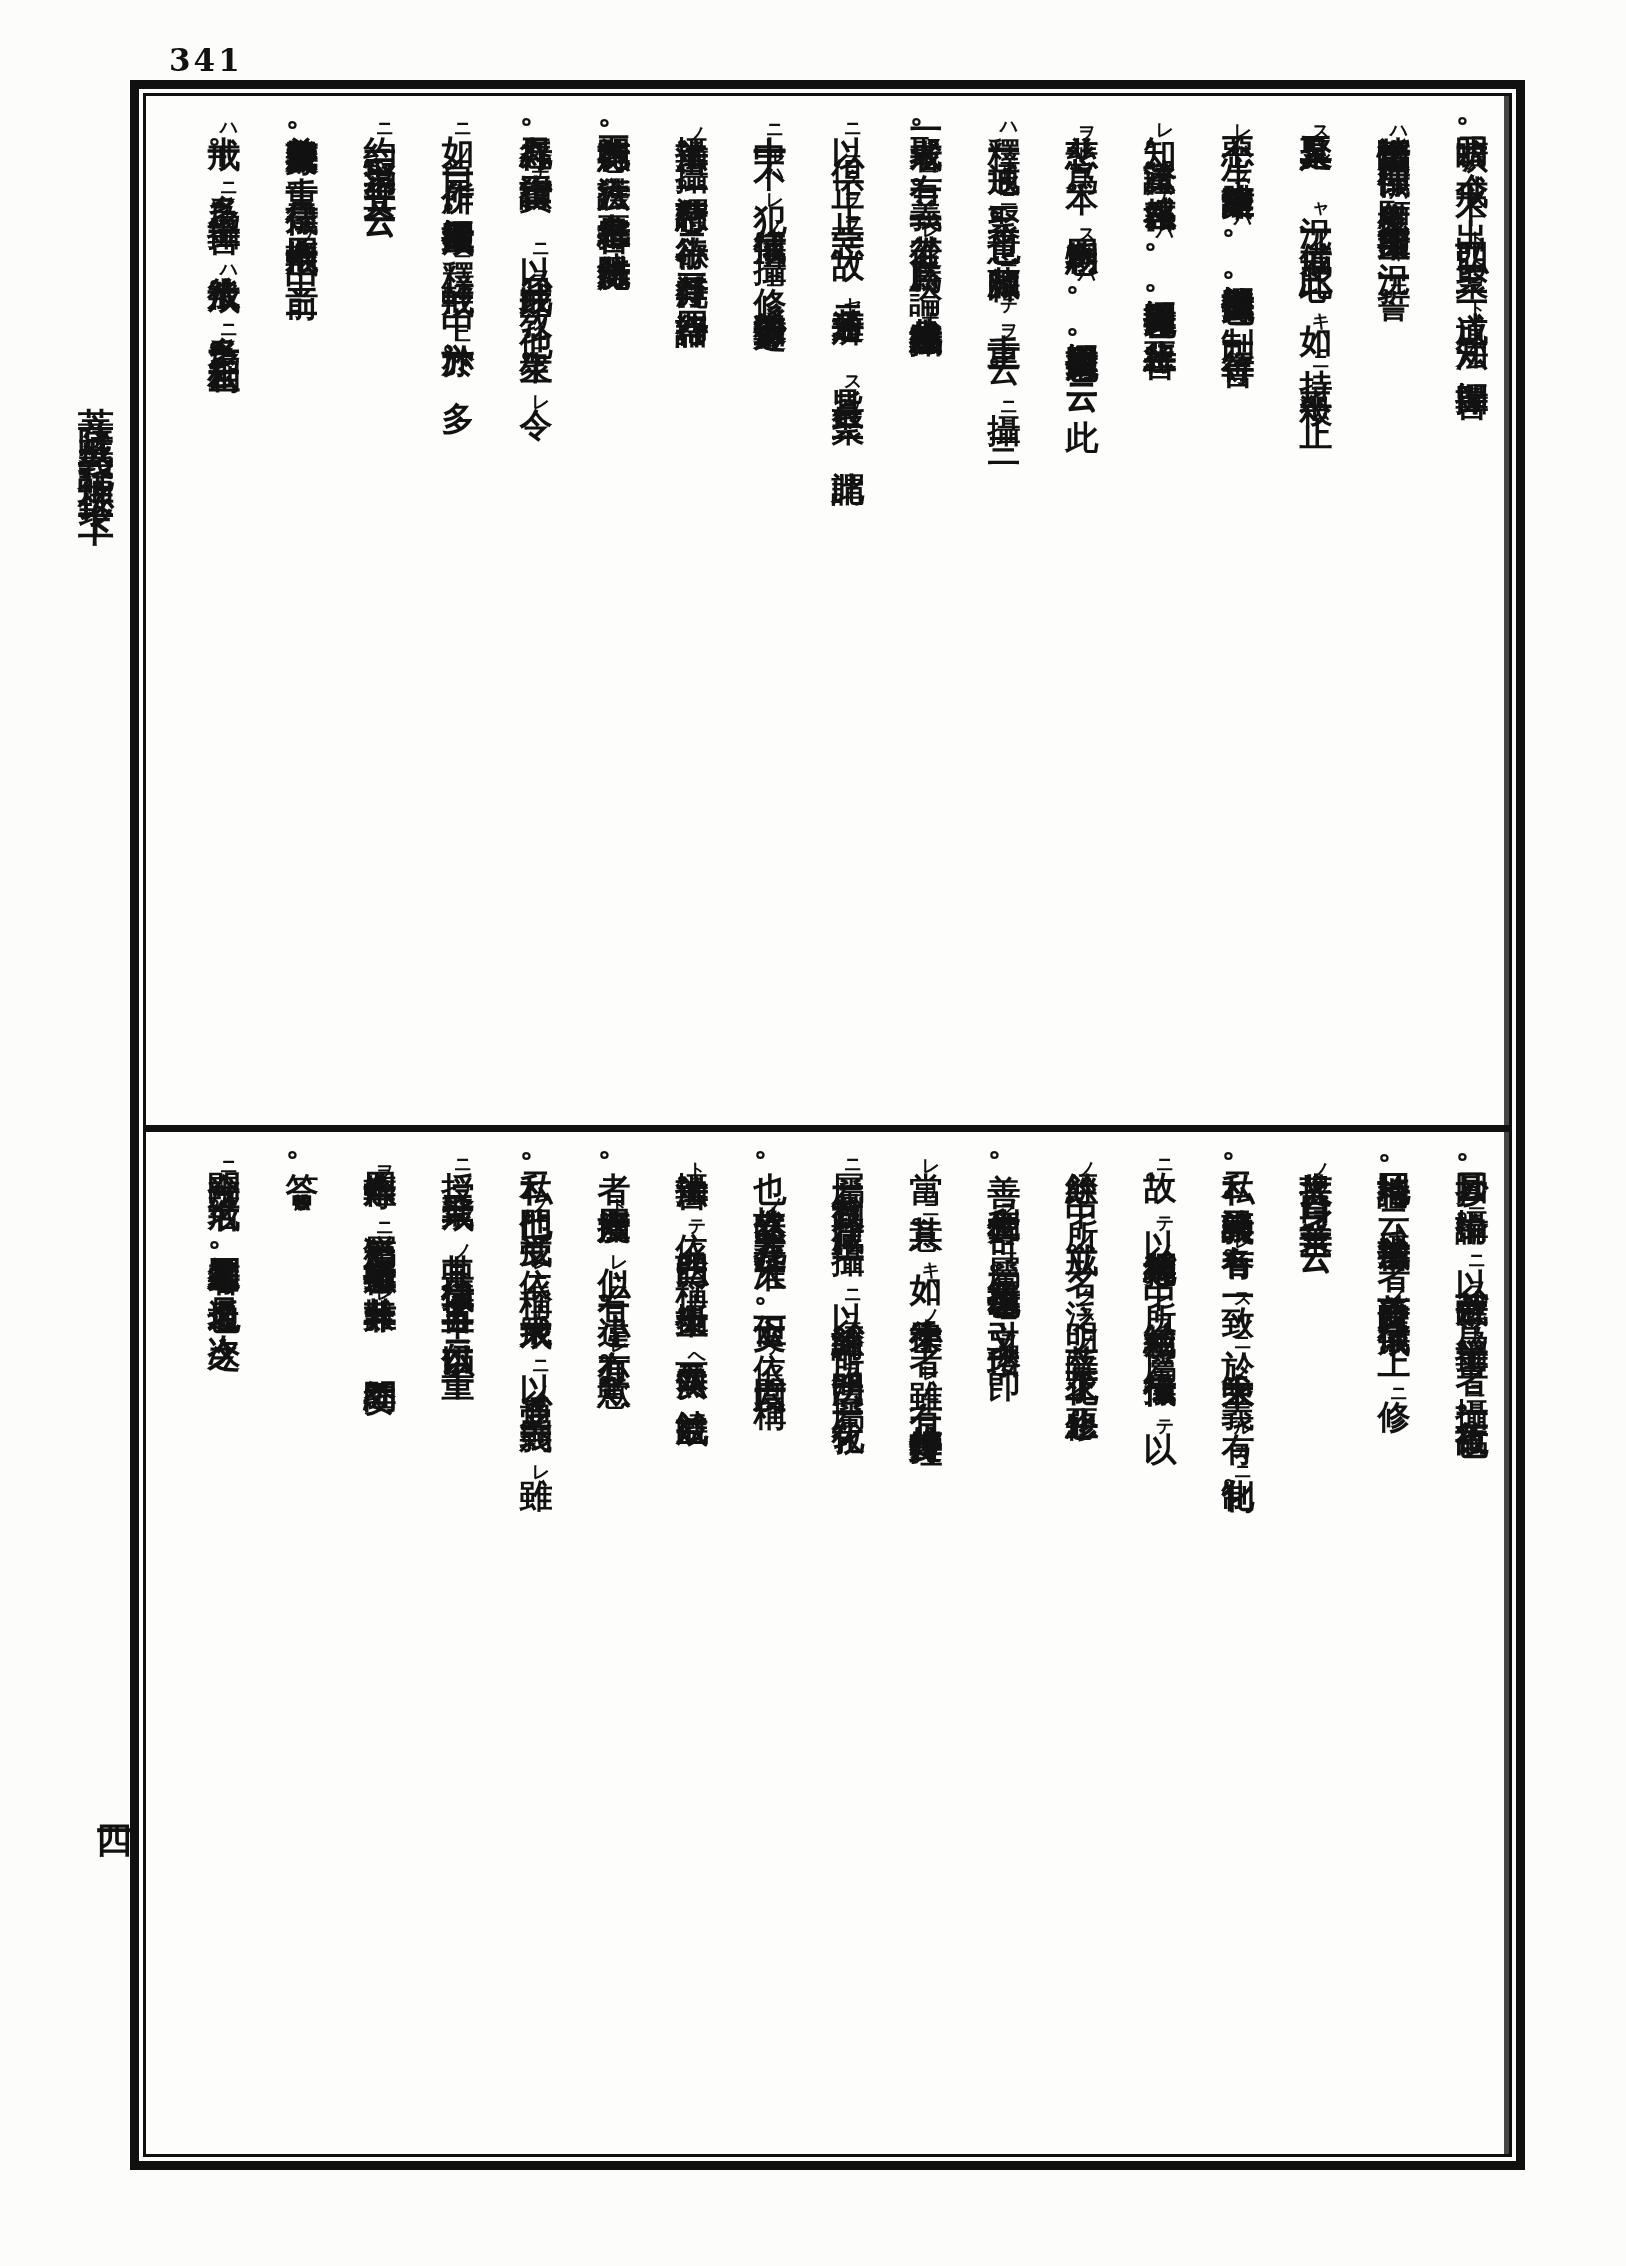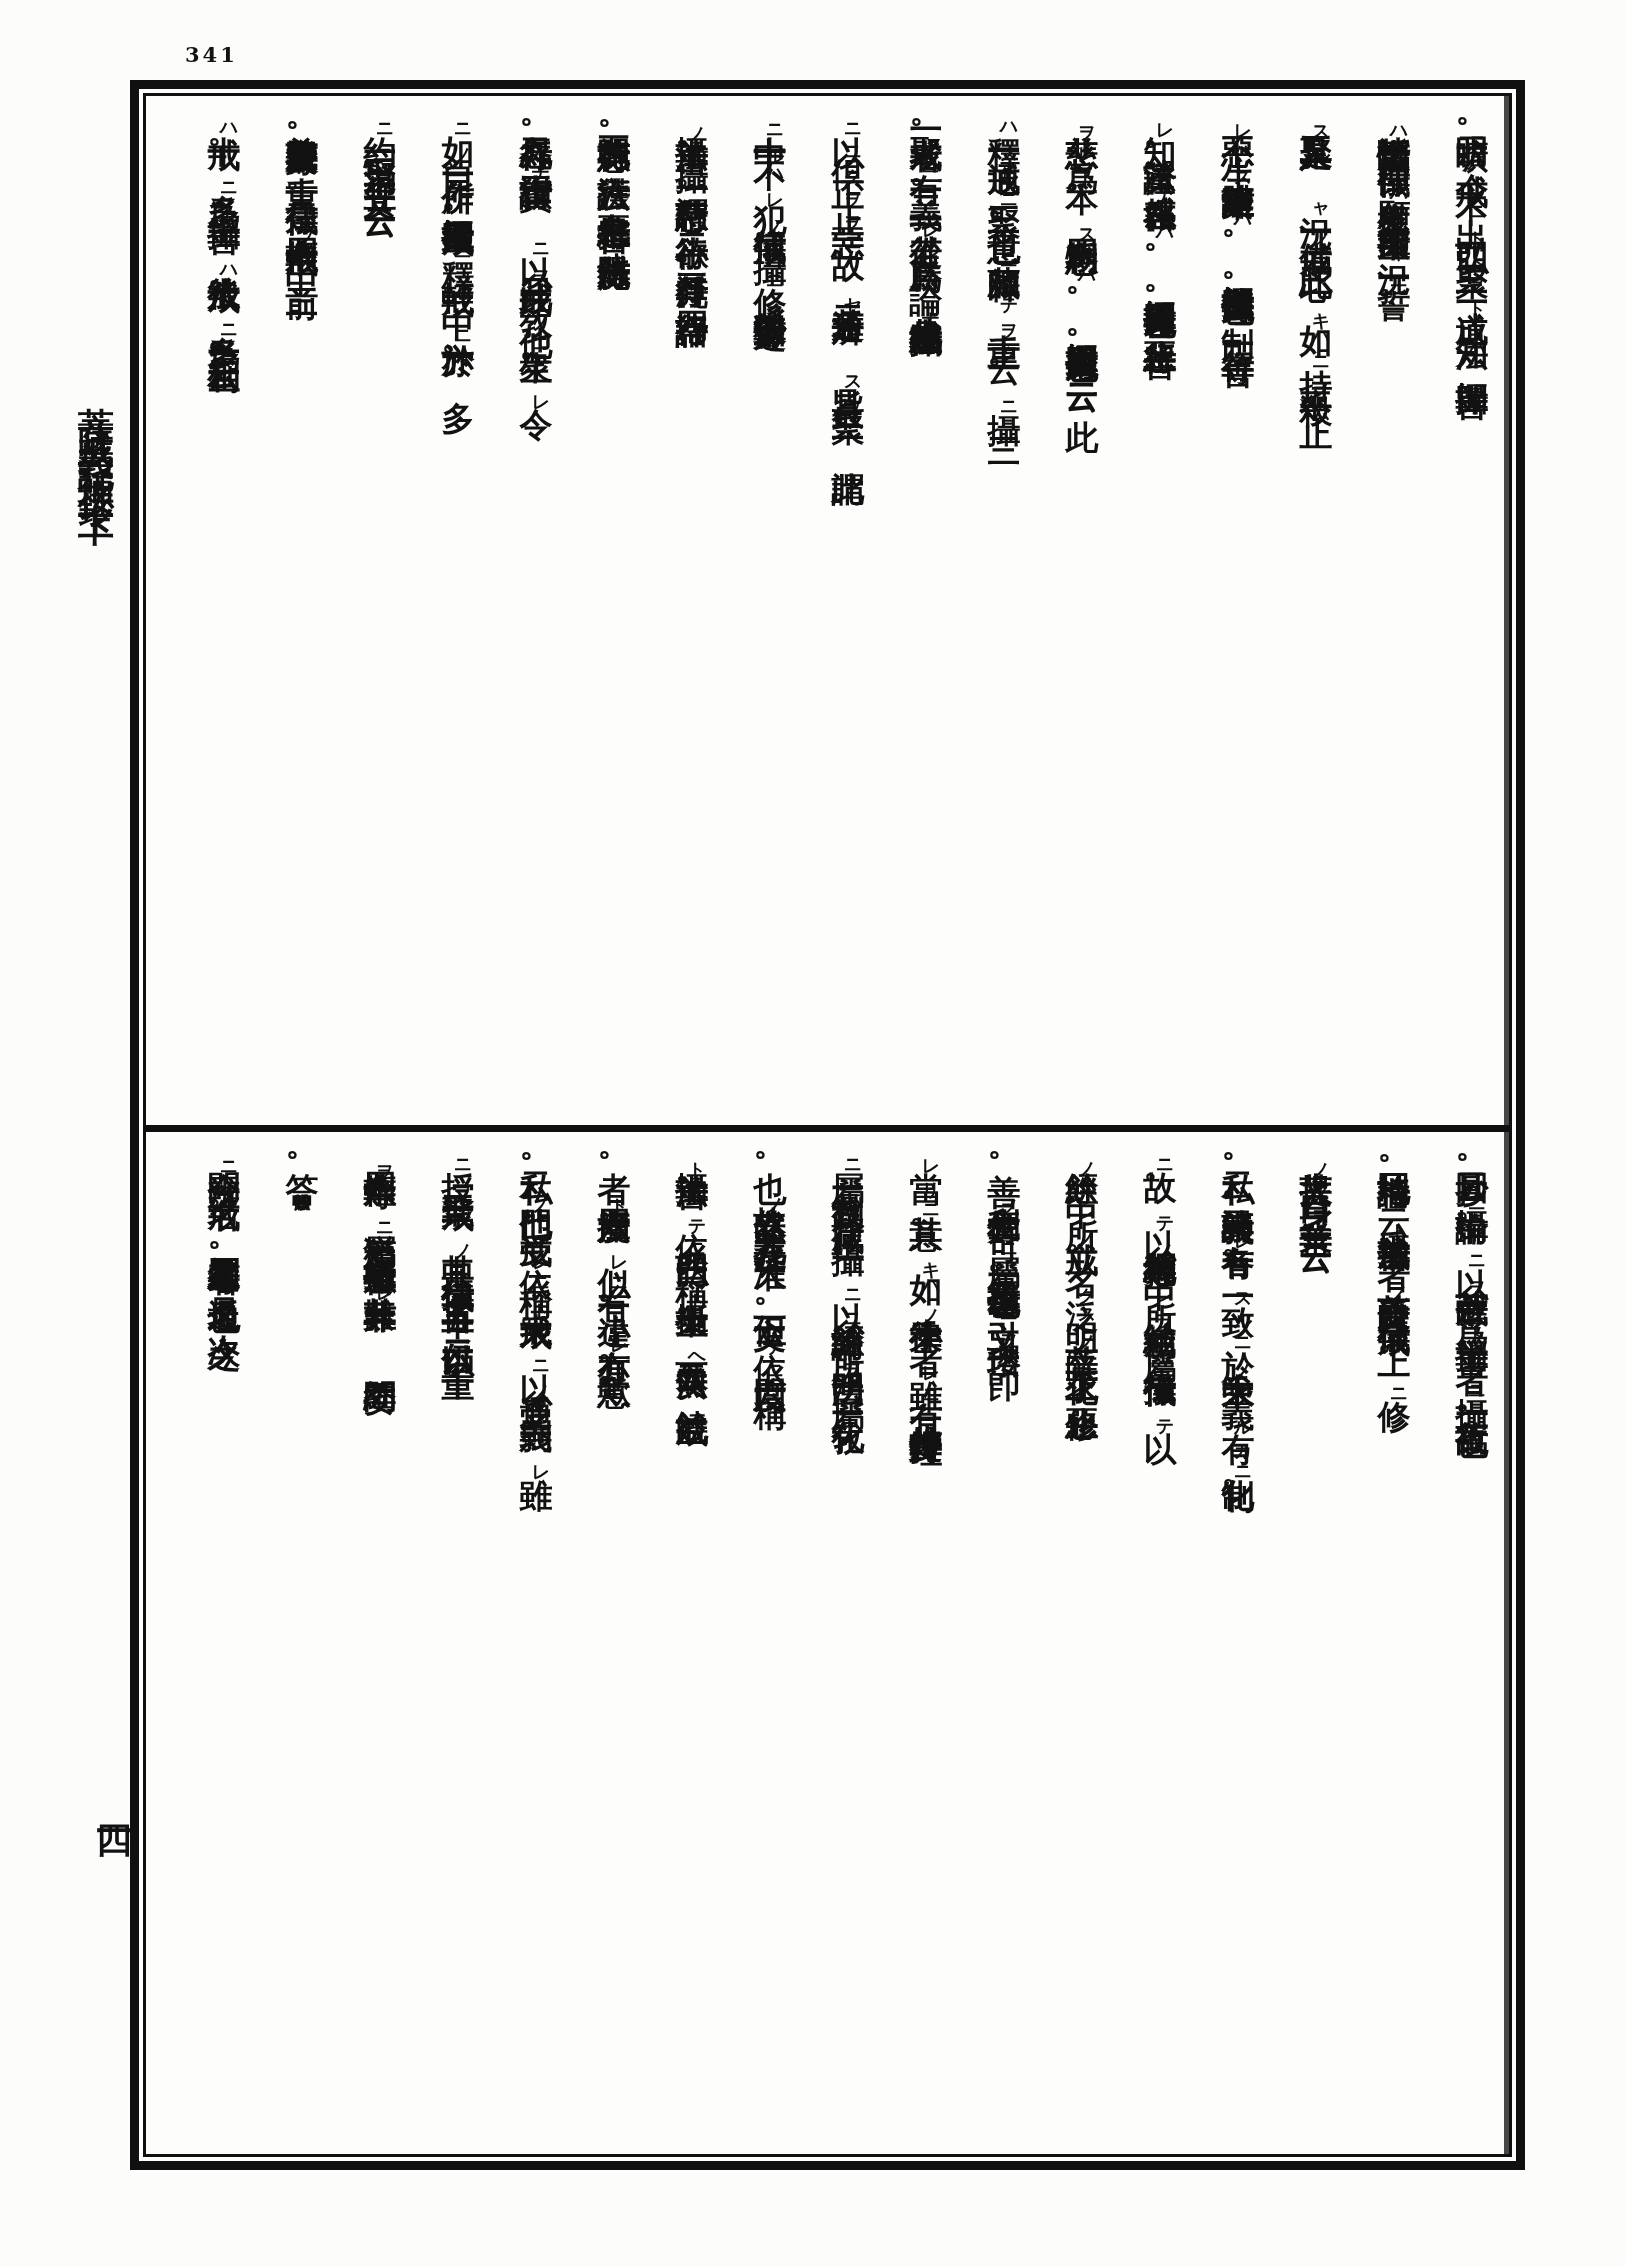--- a/index.html
+++ b/index.html
@@ -3,22 +3,22 @@
 <meta charset="utf-8">
 <style>
   html,body{margin:0;padding:0;background:#e9e9e6;}
   .page{
     position:relative; width:1627px; height:2267px;
     background:#fcfcfa; overflow:hidden;
     font-family:"DejaVu Serif","Liberation Serif",serif;
     color:#121212;
   }
   .folio{
-    position:absolute; left:185px; top:42px;
-    font-size:21px; font-weight:bold; letter-spacing:3px;text-align:center;
+    position:absolute; left:169px; top:42px;
+    font-size:31px; font-weight:bold; letter-spacing:3px;text-align:center;
   }
   .margin-title{
     position:absolute; left:72px; top:378px;
     writing-mode:vertical-rl; text-orientation:upright;
     font-size:36px; font-weight:bold; letter-spacing:12px;
   }
   .leaf{
     position:absolute; left:90px; top:1797px;
     writing-mode:vertical-rl; text-orientation:upright;
     font-size:36px; font-weight:bold; letter-spacing:16px;

